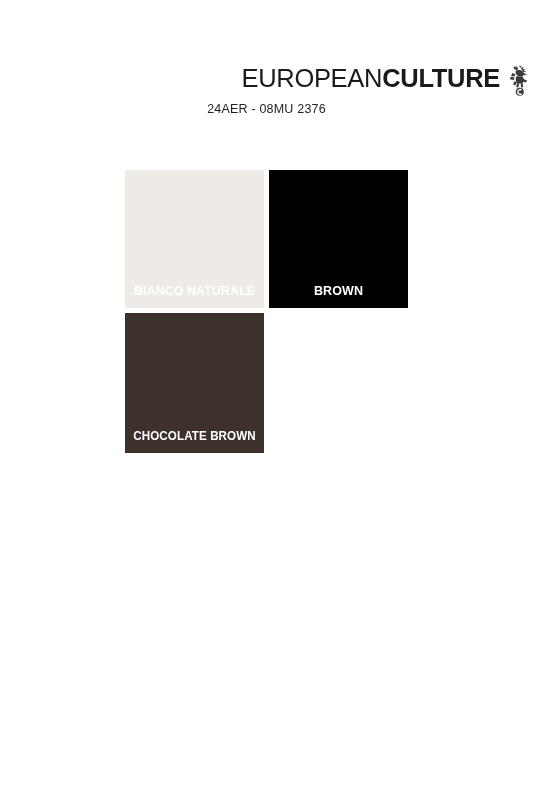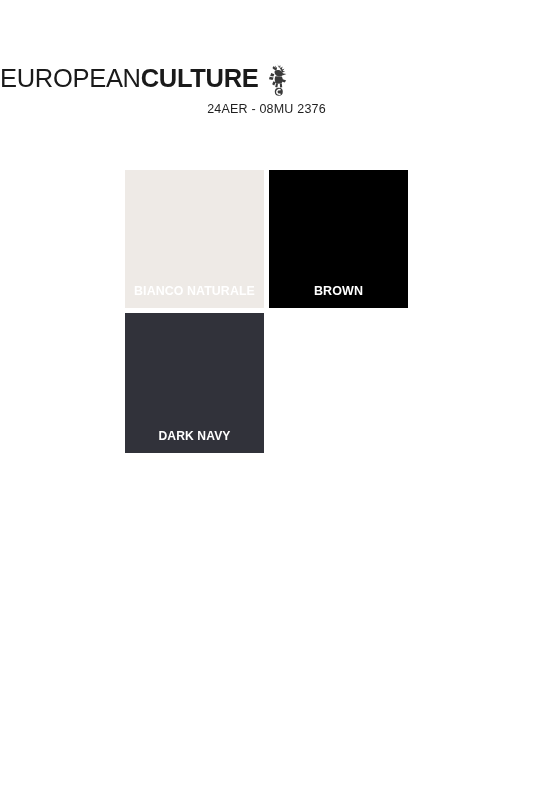--- a/index.html
+++ b/index.html
@@ -25,21 +25,21 @@
   }
 
   
   .brand {
     position: absolute;
     left: 0;
     top: 60px;
     width: 533px;
     display: flex;
     align-items: center;
-    justify-content: flex-start;
+    justify-content: flex-end;
   }
   .brand-wordmark {
     font-size: 25.5px;
     letter-spacing: -0.3px;
     color: #1a1a1a;
     line-height: 1;
     white-space: nowrap;
     display: inline-block;
   }
   .brand-word-light {
@@ -161,20 +161,20 @@
   <div class="swatch-grid">
 
     <div class="swatch" style="background:#EEEAE6;">
       <div class="swatch-label faint">BIANCO NATURALE</div>
     </div>
 
     <div class="swatch" style="background:#000000;">
       <div class="swatch-label">BROWN</div>
     </div>
 
+    <div class="swatch" style="background:#3E312C;">
+      <div class="swatch-label wide-fit">CHOCOLATE BROWN</div>
+    </div>
 
-    <div class="swatch" style="background:#31323A;">
-      <div class="swatch-label tight">DARK NAVY</div>
-    </div>
 
   </div>
 
 </div>
 
 </body></html>

